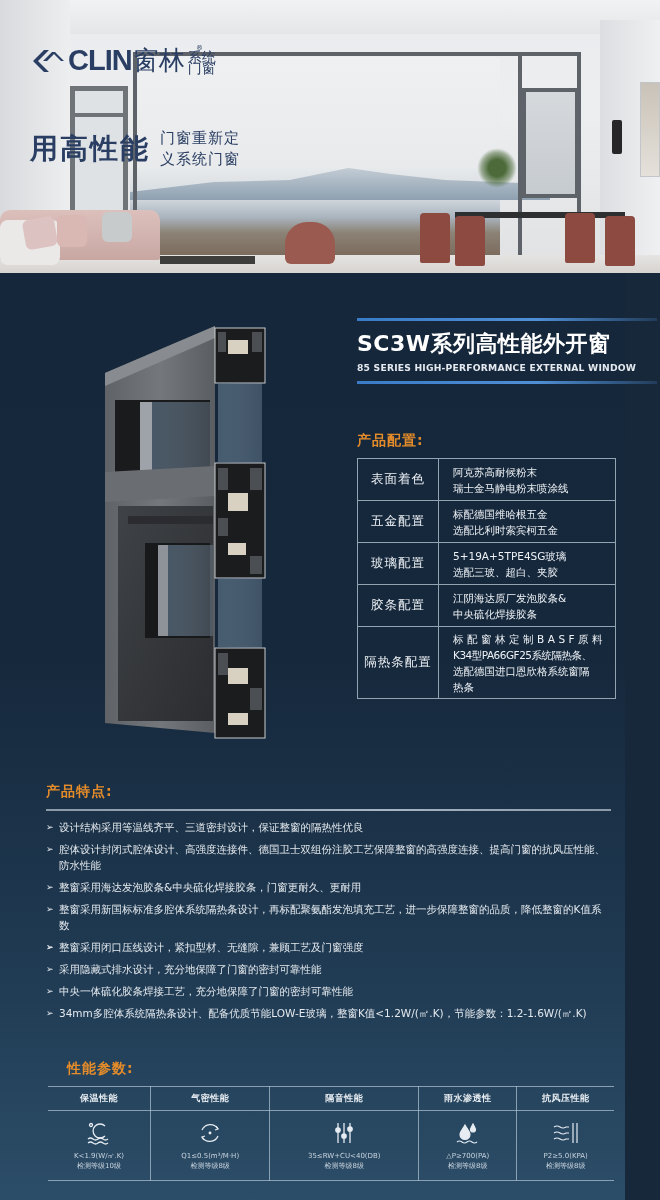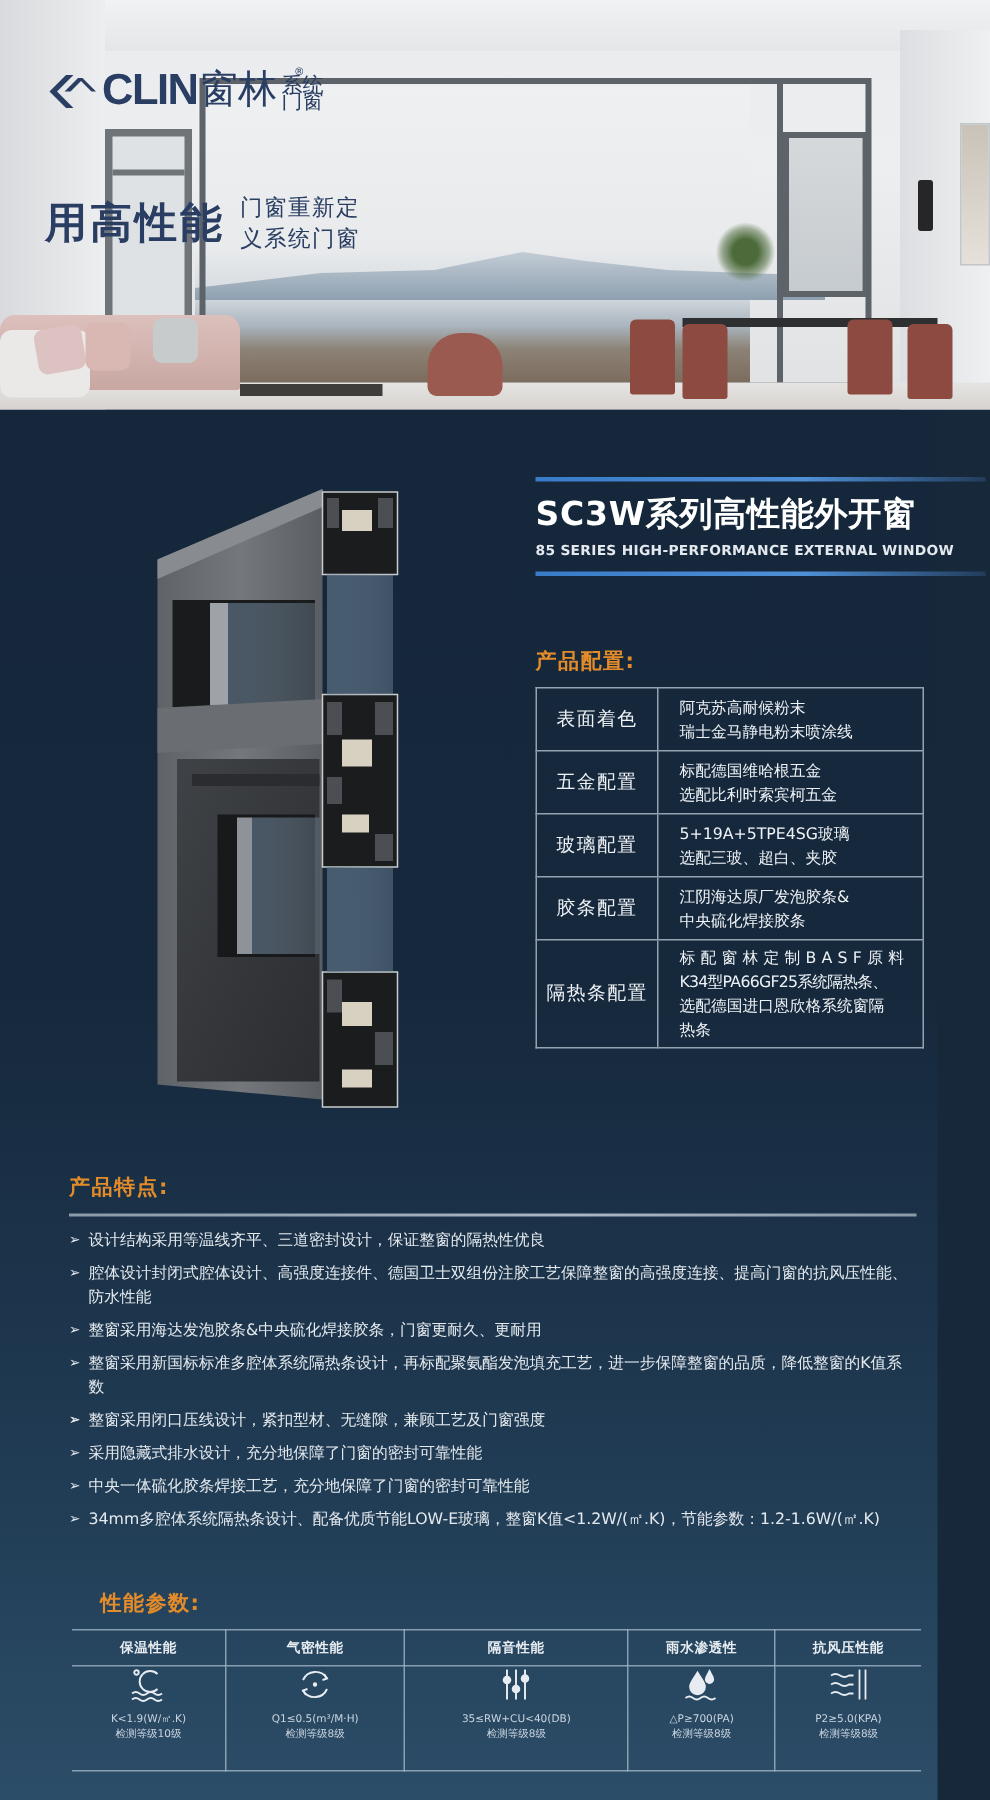--- a/index.html
+++ b/index.html
@@ -83,21 +83,21 @@
   .feature-list { list-style: none; margin-top: 8px; }
   .feature-list li { position: relative; padding-left: 13px; font-size: 10.5px; color: #e4e9ee; line-height: 16px; margin-bottom: 6px; }
   .feature-list li .arrow { position: absolute; left: 0; top: 0; font-size: 9px; color: #e4e9ee; }
 
   .perf-head { position: absolute; left: 51px; top: 1060px; margin-left: 16px; }
   .perf-table { position: absolute; left: 48px; top: 1086px; width: 566px; border-collapse: collapse; }
   .perf-table th, .perf-table td { border: 1px solid rgba(170,190,206,0.75); text-align: center; }
   .perf-table tr > *:first-child { border-left: none; }
   .perf-table tr > *:last-child { border-right: none; }
   .perf-table th { height: 24px; font-size: 9px; font-weight: 700; color: #e6ecf1; letter-spacing: 0.5px; }
-  .perf-table td { height: 70px; vertical-align: top; }
+  .perf-table td { height: 70px; vertical-align: top; padding-top: 10px; }
   .perf-icon { display: block; margin: 0 auto; width: 28px; height: 24px; }
   .perf-val { display: block; margin-top: 6px; font-size: 7px; color: #c9d4de; line-height: 10px; white-space: nowrap; }
   .perf-grade { display: block; font-size: 7px; color: #c9d4de; line-height: 10px; }
 </style>
 </head>
 <body>
 
 <div class="page">
 
   <section class="hero">

